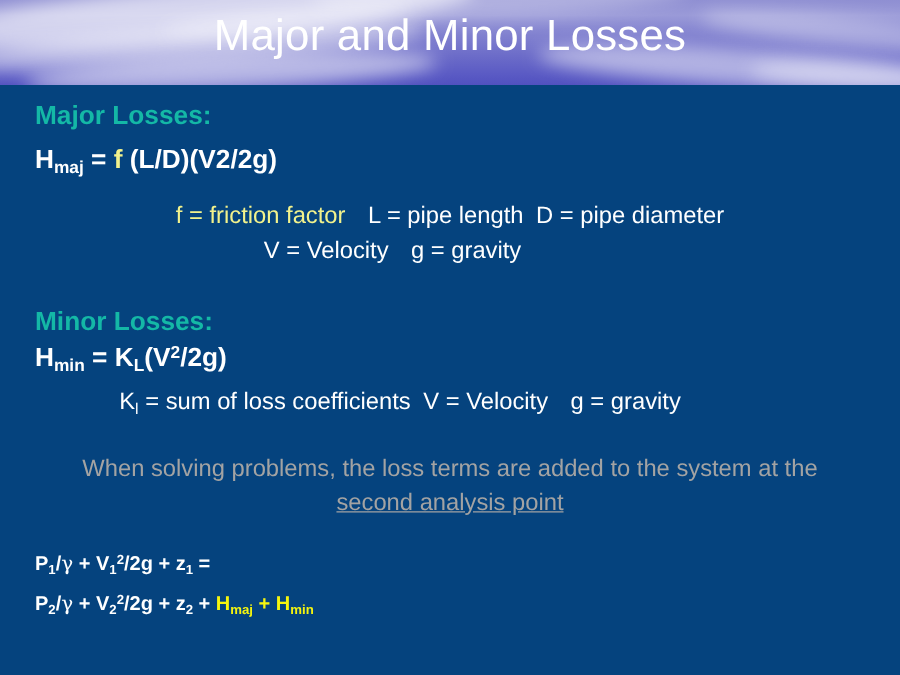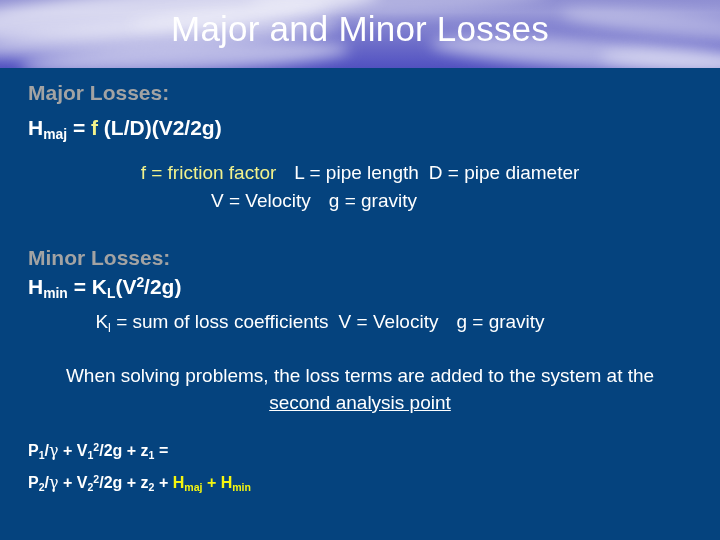--- a/index.html
+++ b/index.html
@@ -114,21 +114,21 @@
     left: 0;
     top: 68px;
     width: 720px;
     height: 472px;
     background: #05437E;
   }
 
   .line { position: absolute; white-space: nowrap; }
 
   .heading {
-    color: #a3a3a3;
+    color: #14b8a6;
     font-weight: bold;
     font-size: 21px;
   }
   .formula {
     color: #ffffff;
     font-weight: bold;
     font-size: 21px;
     text-align: right;
   }
   .formula .accent { color: #f2f28c; }
@@ -165,21 +165,21 @@
   .p-major-defs2  { left: 0;     top: 122px; width: 628px; text-align: center; }
   .p-minor-head   { left: 28px;  top: 178px; }
   .p-minor-form   { left: 28px;  top: 207px; }
   .p-minor-defs   { left: 0;     top: 243px; width: 640px; text-align: center; }
   .p-note1        { left: 0;     top: 297px; width: 720px; text-align: center; }
   .p-note2        { left: 0;     top: 324px; width: 720px; text-align: center; text-decoration: underline; }
   .p-energy1      { left: 28px;  top: 373px; }
   .p-energy2      { left: 28px;  top: 405px; }
 
   .note {
-    color: #ffffff;
+    color: #a3a3a3;
     font-size: 19px;
     font-weight: 400;
   }
   .energy {
     color: #ffffff;
     font-size: 16px;
     font-weight: bold;
   }
   .energy .bright { color: #f5f50f; }
   .spacer-sm { display: inline-block; width: 10px; }

